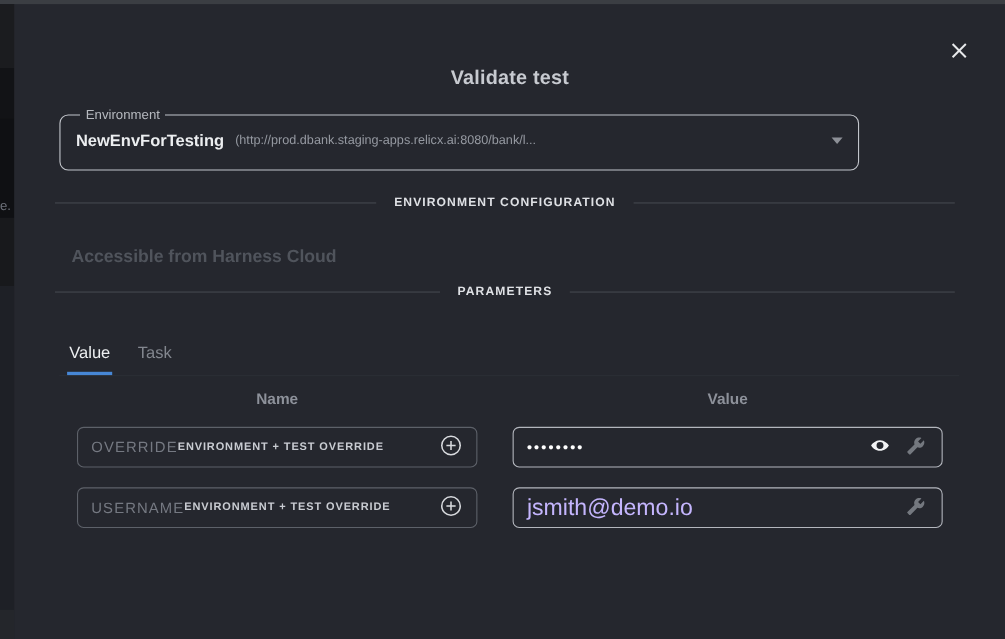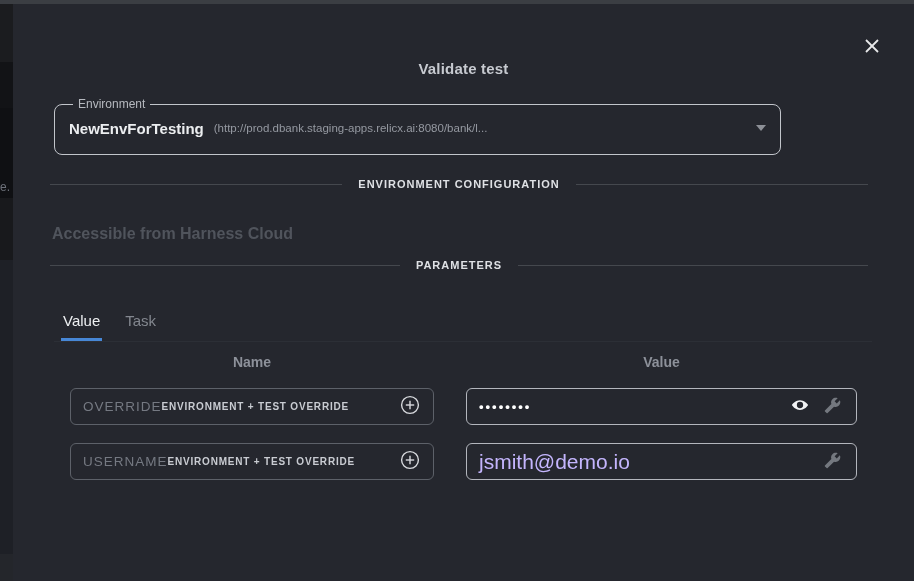--- a/index.html
+++ b/index.html
@@ -19,39 +19,39 @@
   .page-edge .seg5 { position:absolute; top:256px; left:0; width:13px; height:294px; background:#1e2026; }
   .page-edge .seg6 { position:absolute; top:550px; left:0; width:13px; height:27px; background:#24262b; }
   .page-edge .cut-text { position:absolute; top:176px; left:0; width:13px; color:#6d717a; font-size:12px; overflow:hidden; }
 
   .modal { position:absolute; top:4px; left:13px; width:901px; height:577px; background:#25272e; }
 
   .close-btn { position:absolute; top:30px; right:29px; width:26px; height:26px;
     background:none; border:none; cursor:pointer; display:flex; align-items:center; justify-content:center; }
 
   .modal-title { position:absolute; top:56px; left:0; width:100%; text-align:center;
-    font-size:15px; font-weight:bold; color:#c7cad0; letter-spacing:0.2px; }
+    font-size:18px; font-weight:bold; color:#c7cad0; letter-spacing:0.2px; }
 
   .env-field { position:absolute; top:93px; left:41px; width:727px; height:58px;
     border:1px solid #c2c5cb; border-radius:8px; padding:0 14px; cursor:pointer; }
   .env-field legend { font-size:12px; color:#b6b9bf; padding:0 5px; margin-left:4px; }
   .env-row { display:flex; align-items:center; height:34px; }
   .env-name { font-size:15px; font-weight:bold; color:#eceef0; }
   .env-url { font-size:11.5px; color:#9599a1; margin-left:10px; white-space:nowrap; }
   .env-caret { margin-left:auto; width:0; height:0; border-left:5px solid transparent;
     border-right:5px solid transparent; border-top:6px solid #8d9097; }
 
   .divider { position:absolute; left:37px; width:818px; display:flex; align-items:center; }
   .divider .line { flex:1; height:1px; background:#45484e; }
   .divider .label { font-size:11px; font-weight:bold; letter-spacing:1px; color:#dfe1e5;
     padding:0 16px; white-space:nowrap; }
   .divider.d1 { top:174px; }
   .divider.d2 { top:255px; }
 
-  .access-note { position:absolute; top:221px; left:39px; font-size:16px; font-weight:bold; color:#50545c;text-align:center; }
+  .access-note { position:absolute; top:221px; left:52px; font-size:16px; font-weight:bold; color:#50545c;text-align:center; }
 
   .tabs { position:absolute; top:296px; left:41px; width:818px; height:42px;
     display:flex; border-bottom:1px solid #2c2f36; }
   .tab { background:none; border:none; cursor:pointer; font-size:15px; padding:12px 2px 10px 2px;
     margin-left:7px; margin-right:14px; color:#83878f; border-bottom:3px solid transparent;
     font-family:"Liberation Sans", sans-serif; }
   .tab.active { color:#eef0f2; border-bottom:3px solid #4787d6; }
 
   .col-headers { position:absolute; top:350px; left:0; width:901px; height:20px; }
   .col-name-h { position:absolute; left:57px; width:364px; text-align:center;

